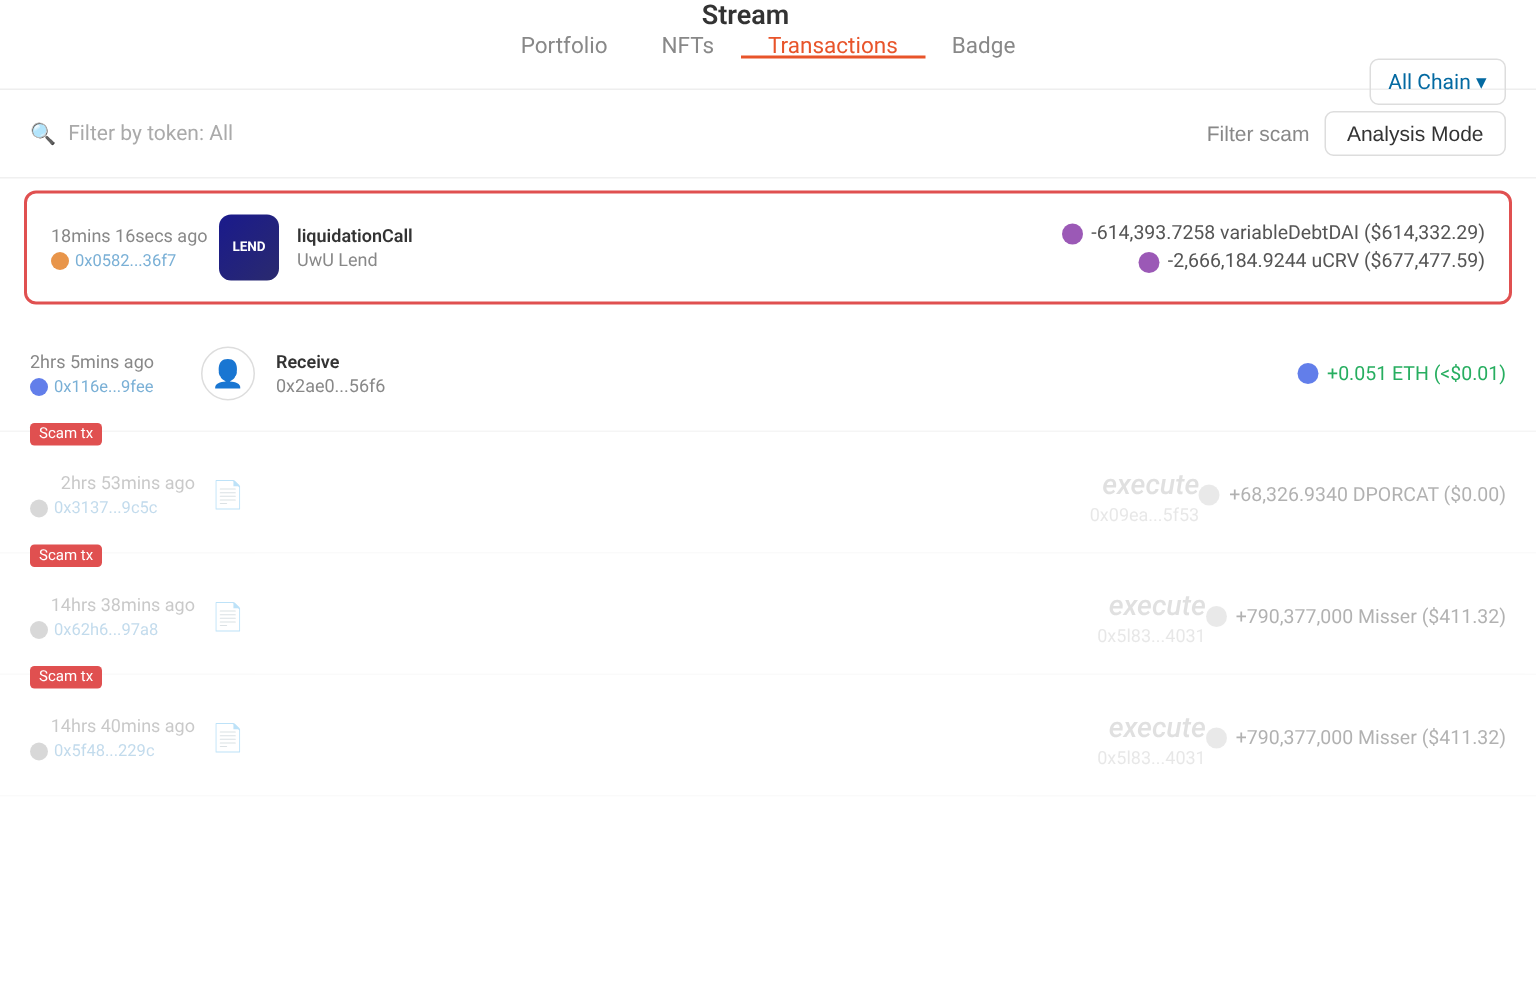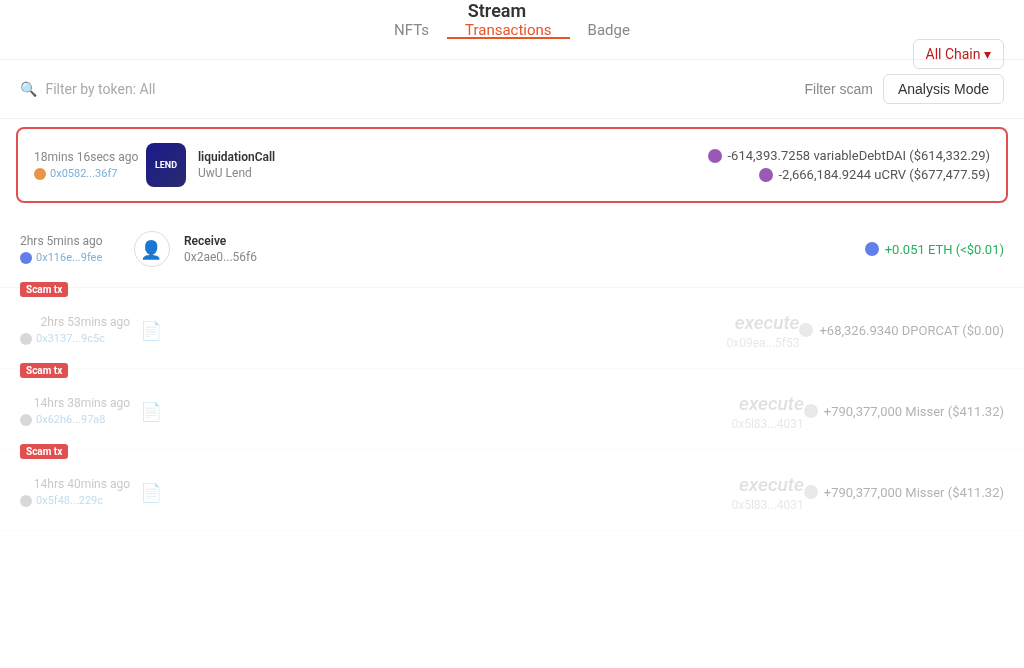--- a/index.html
+++ b/index.html
@@ -60,21 +60,21 @@
       display: flex;
       align-items: center;
       gap: 10px;
     }
     .chain-selector {
       display: flex;
       align-items: center;
       gap: 5px;
       cursor: pointer;
       font-size: 14px;
-      color: #b91c1c;
+      color: #0369a1;
       border: 1px solid #ddd;
       border-radius: 6px;
       padding: 6px 12px;
     }
 
     
     .filter-bar {
       display: flex;
       align-items: center;
       padding: 14px 20px;
@@ -262,21 +262,21 @@
     
     .scam-badge {
       position: absolute;
       top: -10px;
       left: 20px;
       background: #e05050;
       color: #fff;
       font-size: 10px;
       padding: 2px 6px;
       border-radius: 3px;
-      font-weight: 700;
+      font-weight: 400;
     }
 
     
     .tx-section {
       position: relative;
       margin-bottom: 4px;
     }
 
     .lend-logo {
       width: 40px;
@@ -292,20 +292,21 @@
       text-align: center;
       line-height: 1.2;
     }
   </style>
 </head>
 <body>
 
 <nav class="top-nav">
   <span class="nav-brand">Stream</span>
   <div class="nav-tabs">
+    <a class="nav-tab">Portfolio</a>
     <a class="nav-tab">NFTs</a>
     <a class="nav-tab active">Transactions</a>
     <a class="nav-tab">Badge</a>
   </div>
   <div class="nav-right">
     <div class="chain-selector">All Chain ▾</div>
   </div>
 </nav>
 
 <div class="filter-bar">

